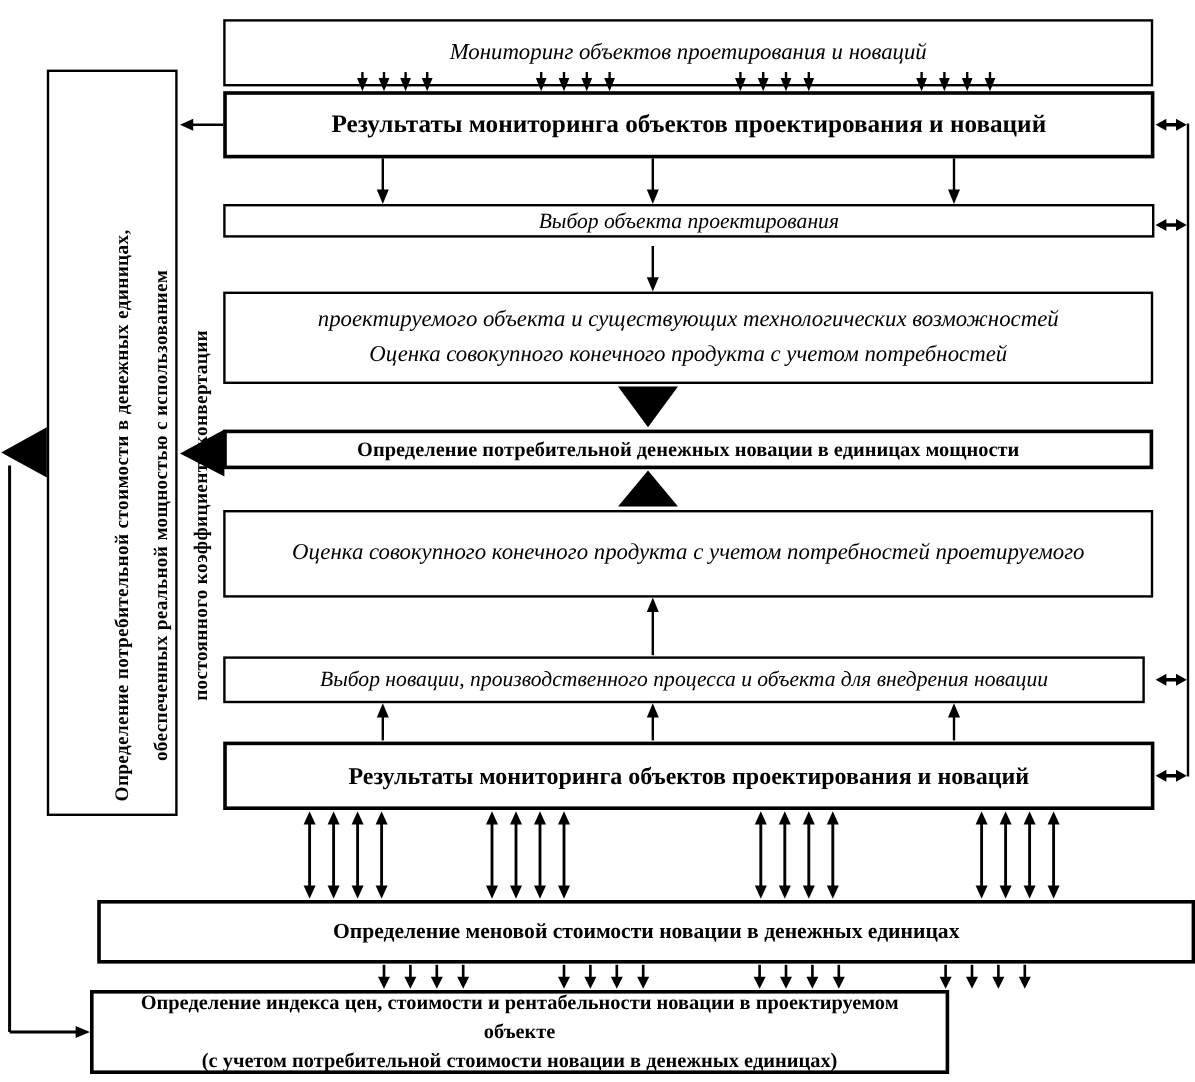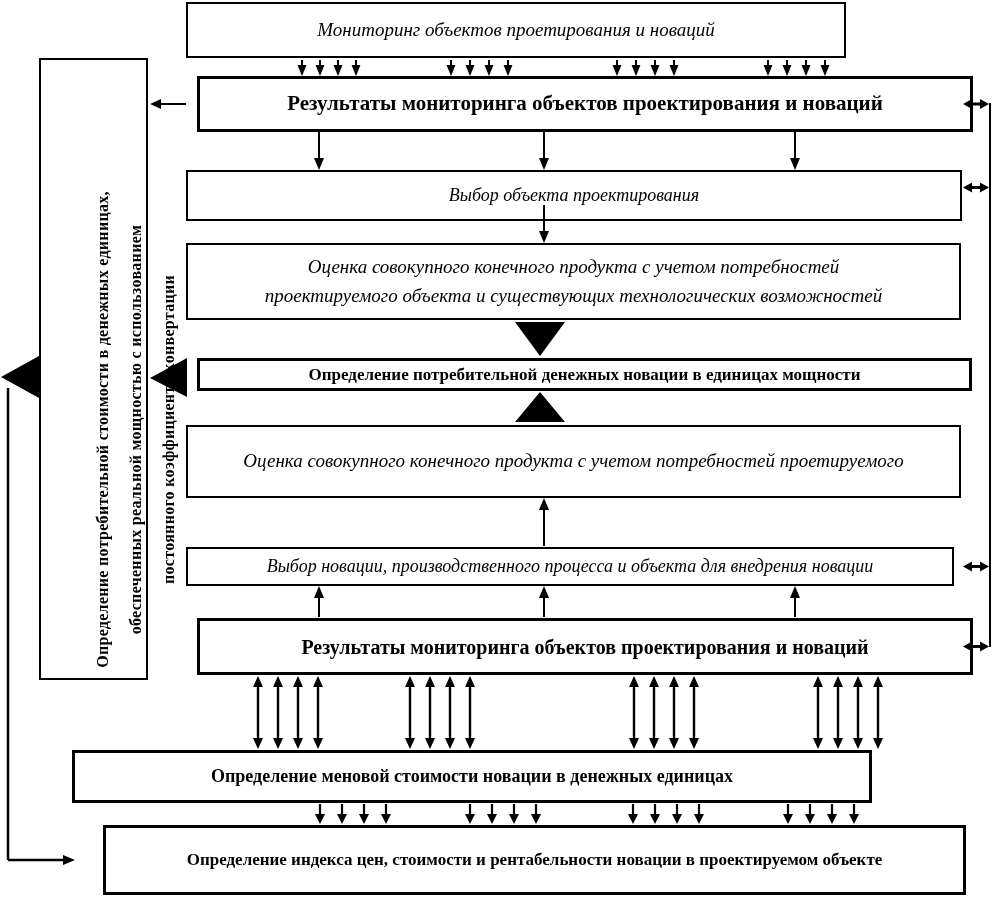--- a/index.html
+++ b/index.html
@@ -2,77 +2,78 @@
 <html><head>
 <meta charset="utf-8">
 <style>
   html,body{margin:0;padding:0;background:#ffffff;}
   #stage{position:relative;width:996px;height:902px;background:#ffffff;
          font-family:"Liberation Serif","DejaVu Serif",serif;color:#000;overflow:hidden;}
   .box{position:absolute;box-sizing:border-box;border:2px solid #000;background:#fff;
        display:flex;flex-direction:column;align-items:center;justify-content:center;
        text-align:center;padding:2px 10px;}
   .italic{font-style:italic;}
-  .bold{font-weight:bold;border-width:3px;margin-left:11px;} .fs17{font-size:17px;} .fs18{font-size:18px;}
+  .bold{font-weight:bold;border-width:3px;} .fs17{font-size:17px;} .fs18{font-size:18px;}
   .fs19{font-size:19px;} .fs20{font-size:20px;} .fs21{font-size:21px;}
   .ln{display:block;line-height:1.5;}
   .ln2{display:block;line-height:1.42;}
   
   #vbox{position:absolute;left:39px;top:58px;width:109px;height:622px;
         box-sizing:border-box;border:2px solid #000;background:#fff;}
   #vbox-inner{position:absolute;left:-217.5px;top:314.5px;width:622px;height:109px;
         transform:rotate(-90deg);display:flex;flex-direction:column;justify-content:center;
         text-align:center;font-weight:bold;font-size:16px;}
   #vbox-inner .vln{display:block;line-height:33px;letter-spacing:0.3px;}
   #arrows{position:absolute;left:0;top:0;pointer-events:none;}
 </style>
 </head>
 <body>
 
 <div id="stage">
 
-  <div class="box italic fs19" style="left:186px;top:2px;width:660px;height:56px;">
+  <div class="box italic fs19" style="left:186px;top:16px;width:775px;height:56px;">
     <span class="ln">Мониторинг объектов проетирования и новаций</span>
   </div>
 
   <div class="box bold fs21" style="left:186px;top:76px;width:776px;height:56px;">
     <span class="ln">Результаты мониторинга объектов проектирования и новаций</span>
   </div>
 
-  <div class="box italic fs18" style="left:186px;top:170px;width:776px;height:51px;">
+  <div class="box italic fs18" style="left:186px;top:170px;width:776px;height:28px;">
     <span class="ln">Выбор объекта проектирования</span>
   </div>
 
   <div class="box italic fs19" style="left:186px;top:243px;width:775px;height:77px;">
+    <span class="ln">проектируемого объекта  и существующих технологических возможностей</span>
     <span class="ln">Оценка совокупного конечного продукта с учетом потребностей</span>
-    <span class="ln">проектируемого объекта  и существующих технологических возможностей</span>
   </div>
 
   <div class="box bold fs17" style="left:186px;top:358px;width:775px;height:33px;">
     <span class="ln">Определение потребительной денежных новации в единицах мощности</span>
   </div>
 
   <div class="box italic fs19" style="left:186px;top:425px;width:775px;height:73px;">
     <span class="ln">Оценка совокупного конечного продукта с учетом потребностей проетируемого</span>
   </div>
 
   <div class="box italic fs18" style="left:186px;top:547px;width:768px;height:39px;">
     <span class="ln">Выбор новации, производственного процесса и объекта для внедрения новации</span>
   </div>
 
   <div class="box bold fs20" style="left:186px;top:618px;width:776px;height:57px;">
     <span class="ln">Результаты мониторинга объектов проектирования и новаций</span>
   </div>
 
-  <div class="box bold fs18" style="left:61px;top:750px;width:800px;height:53px;">
+  <div class="box bold fs18" style="left:81px;top:750px;width:915px;height:53px;">
     <span class="ln">Определение меновой стоимости новации в денежных единицах</span>
   </div>
 
-  <div class="box bold fs17" style="left:92px;top:825px;width:863px;height:70px;align-items:center;">
+  <div class="box bold fs17" style="left:75px;top:825px;width:716px;height:70px;align-items:center;">
     <span class="ln2">Определение индекса цен, стоимости и рентабельности новации в проектируемом объекте</span>
+    <span class="ln2">(с учетом потребительной стоимости новации в денежных единицах)</span>
   </div>
 
   <div id="vbox">
     <div id="vbox-inner">
       <span class="vln">Определение потребительной стоимости в денежных единицах,</span>
       <span class="vln">обеспеченных реальной мощностью с использованием</span>
       <span class="vln">постоянного коэффициента конвертации</span>
     </div>
   </div>
 

